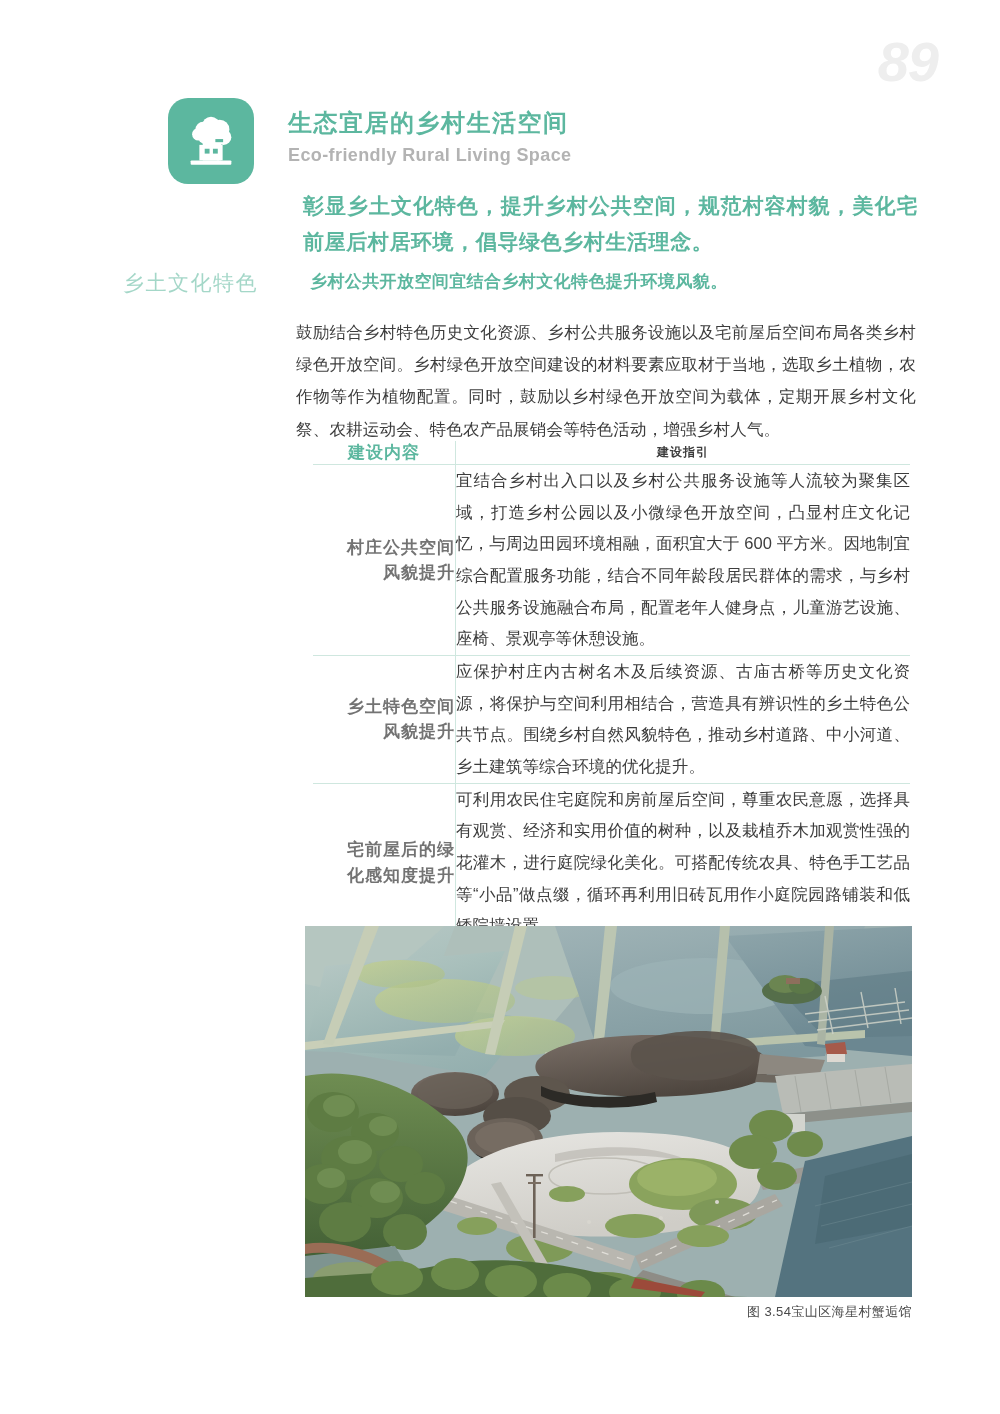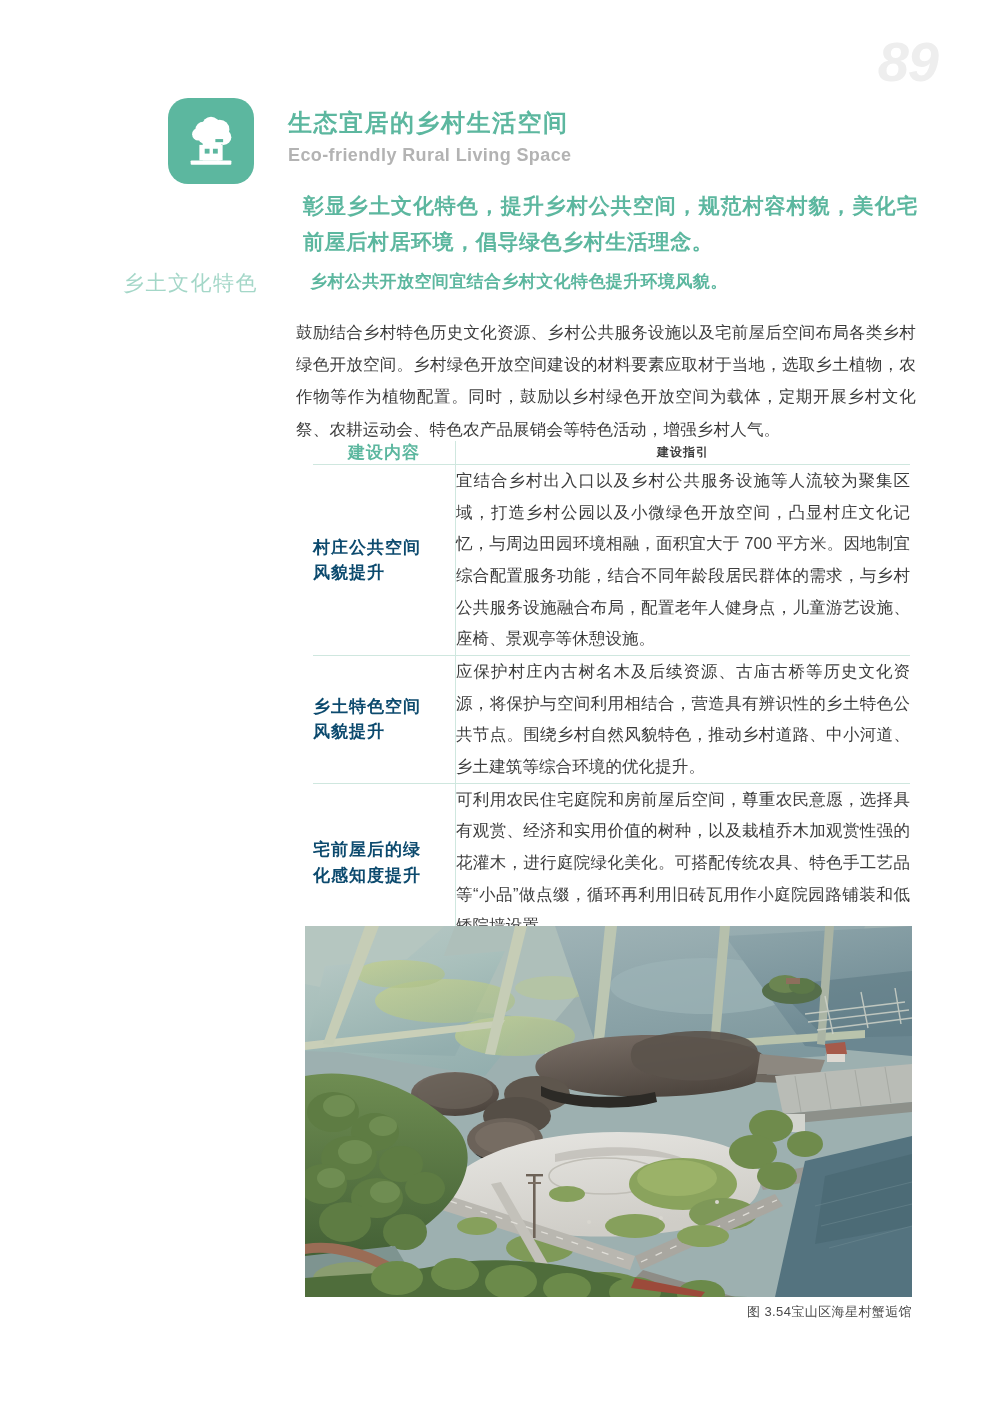--- a/index.html
+++ b/index.html
@@ -146,24 +146,24 @@
   .th-right {
     text-align: center;
     font-size: 12px;
     color: #3c3c3c;
     letter-spacing: 1px;
     border-left: 1.2px solid #cfe7df;
   }
   .row-sep > * { border-bottom: 1.2px solid #cfe7df; }
   .cat-cell {
     width: 142px;
-    text-align: left;
+    text-align: right;
     font-size: 17px;
     font-weight: bold;
-    color: #0c4a6e;
+    color: #737373;
     line-height: 1.5;
     letter-spacing: 1px;
     padding: 16px 4px;
   }
   .desc-cell {
     border-left: 1.2px solid #cfe7df;
     font-size: 16.5px;
     color: #3c3c3c;
     line-height: 1.92;
     letter-spacing: 0.1px;
@@ -247,21 +247,21 @@
     <tr class="thead-row">
       <th class="th-left">建设内容</th>
       <th class="th-right">建设指引</th>
     </tr>
 
     <tr class="row-sep">
       <td class="cat-cell">
         <div>村庄公共空间</div>
         <div>风貌提升</div>
       </td>
-      <td class="desc-cell">宜结合乡村出入口以及乡村公共服务设施等人流较为聚集区域，打造乡村公园以及小微绿色开放空间，凸显村庄文化记忆，与周边田园环境相融，面积宜大于 700 平方米。因地制宜综合配置服务功能，结合不同年龄段居民群体的需求，与乡村公共服务设施融合布局，配置老年人健身点，儿童游艺设施、座椅、景观亭等休憩设施。</td>
+      <td class="desc-cell">宜结合乡村出入口以及乡村公共服务设施等人流较为聚集区域，打造乡村公园以及小微绿色开放空间，凸显村庄文化记忆，与周边田园环境相融，面积宜大于 600 平方米。因地制宜综合配置服务功能，结合不同年龄段居民群体的需求，与乡村公共服务设施融合布局，配置老年人健身点，儿童游艺设施、座椅、景观亭等休憩设施。</td>
     </tr>
 
     <tr class="row-sep">
       <td class="cat-cell">
         <div>乡土特色空间</div>
         <div>风貌提升</div>
       </td>
       <td class="desc-cell">应保护村庄内古树名木及后续资源、古庙古桥等历史文化资源，将保护与空间利用相结合，营造具有辨识性的乡土特色公共节点。围绕乡村自然风貌特色，推动乡村道路、中小河道、乡土建筑等综合环境的优化提升。</td>
     </tr>
 

